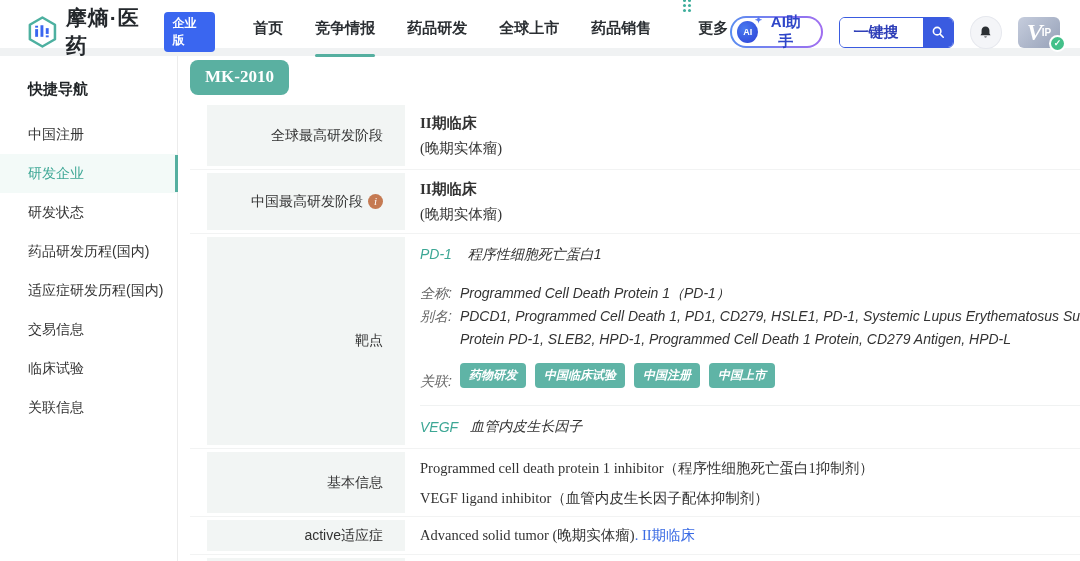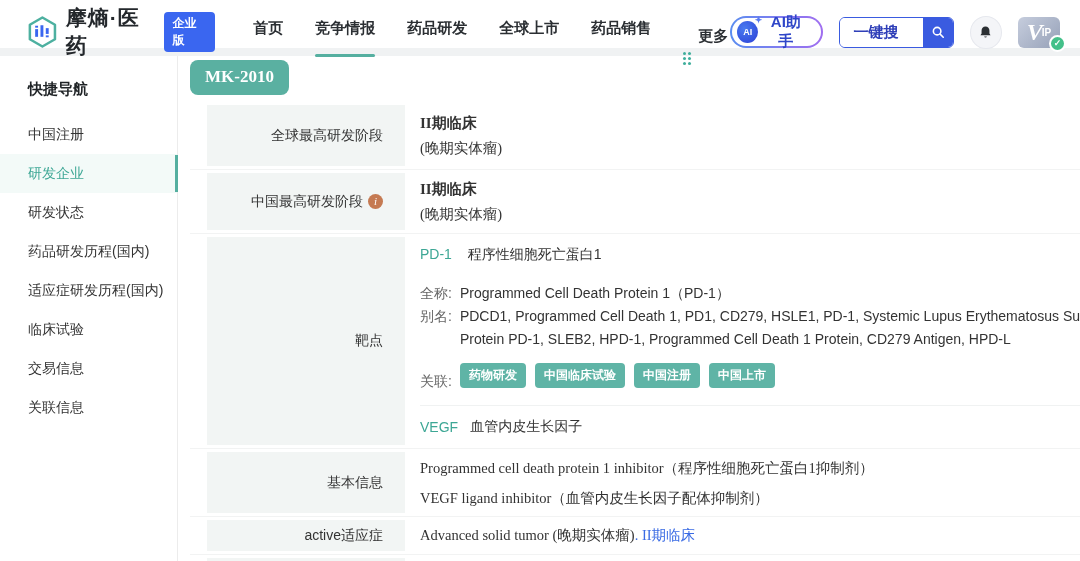--- a/index.html
+++ b/index.html
@@ -7,21 +7,21 @@
   body { font-family:"Liberation Sans",sans-serif; color:#333; background:#fff; font-size:14px; }
 
   
   .navbar { height:48px; display:flex; align-items:center; padding:16px 20px 0 26px; background:#fff; }
   .logo { display:flex; align-items:center; cursor:pointer; }
   .logo-text { font-size:21px; font-weight:800; color:#23272b; letter-spacing:1px; margin-left:7px; }
   .logo-badge { background:#3a66f0; color:#fff; font-size:12px; font-weight:bold; padding:3px 8px; border-radius:4px; margin-left:6px; }
   .nav { display:flex; align-items:center; margin-left:36px; }
   .nav-item { font-size:15px; font-weight:bold; color:#2b2f33; height:56px; line-height:48px; padding:0 2px; margin-right:28px; position:relative; cursor:pointer; white-space:nowrap; }
   .nav-item.active::after { content:""; position:absolute; left:2px; right:2px; bottom:3px; height:3px; background:#55afa0; border-radius:2px; }
-  .nav-item.more { display:flex; align-items:flex-end; gap:6px; margin-right:0; }
+  .nav-item.more { display:flex; align-items:flex-start; gap:6px; margin-right:0; }
   .dots-icon { width:3px; height:3px; border-radius:50%; background:#3fae9c; display:inline-block; margin-right:6px;
     box-shadow:5px 0 0 #3fae9c, 0 5px 0 #3fae9c, 5px 5px 0 #3fae9c, 0 10px 0 #3fae9c, 5px 10px 0 #3fae9c; position:relative; top:-5px; }
   .nav-right { margin-left:auto; display:flex; align-items:center; gap:16px; }
   .ai-btn { display:flex; align-items:center; gap:6px; height:32px; padding:0 14px 0 5px; border-radius:17px;
     border:2px solid transparent; background:linear-gradient(#fff,#fff) padding-box, linear-gradient(90deg,#5a8df0,#a06ef0) border-box;
     font-size:15px; font-weight:bold; color:#2f46c8; cursor:pointer; }
   .ai-logo { width:22px; height:22px; border-radius:50%; background:radial-gradient(circle at 35% 35%,#4a7bf0,#2b3fd6);
     color:#fff; font-size:9px; font-weight:bold; display:flex; align-items:center; justify-content:center; position:relative; }
   .ai-logo::after { content:"✦"; position:absolute; top:-6px; right:-4px; color:#5a7bf0; font-size:9px; }
   .search-btn { display:flex; align-items:stretch; height:31px; border:1.5px solid #3a5be0; border-radius:6px; overflow:hidden; cursor:pointer; }
@@ -55,21 +55,21 @@
   .row-label { width:198px; flex-shrink:0; margin:3px 0 3px 17px; background:#f2f5f4; display:flex; align-items:center;
     justify-content:flex-end; padding-right:22px; font-size:14px; color:#333; gap:5px; text-align:right; }
   .row-value { flex:1; min-width:0; padding-left:15px; display:flex; flex-direction:column; justify-content:center; }
   .h68 { height:68px; } .h64 { height:64px; } .h38 { height:38px; } .h40 { height:40px; }
   .phase { font-family:"Liberation Serif",serif; font-weight:bold; font-size:15px; line-height:25px; }
   .phase-note { font-family:"Liberation Serif",serif; font-size:14.5px; line-height:25px; }
 
   .info-icon { width:15px; height:15px; border-radius:50%; background:#c57a52; color:#fff; font-family:"Liberation Serif",serif;
     font-style:italic; font-size:11px; line-height:15px; text-align:center; display:inline-block; flex-shrink:0; cursor:pointer; }
 
-  .target-value { justify-content:flex-start; padding-top:12px; }
+  .target-value { justify-content:flex-start; padding-top:12px;font-style:italic; }
   .target-head { font-size:14px; margin-bottom:18px; }
   .target-code { color:#3da795; margin-right:12px; cursor:pointer; }
   .kv { display:flex; font-size:14px; line-height:23px; }
   .kv-key { color:#666; margin-right:8px; flex-shrink:0; }
   .alias-l1 { white-space:nowrap; overflow:hidden; }
   .links-line { display:flex; align-items:center; margin-top:7px; }
   .links-line .kv-key { line-height:22px;margin-top:12px; }
   .tag-btn { background:#5fb4a6; color:#fff; font-size:12px; font-weight:bold; padding:4px 9px; border-radius:4px; margin-right:9px; cursor:pointer; }
   .target-divider { border-top:1px solid #f0f2f2; margin-top:13px; }
   .target-secondary { height:42px; display:flex; align-items:center; font-size:14px; }
@@ -139,22 +139,22 @@
 
 <div class="layout">
 
   <aside class="sidebar">
     <div class="sb-title">快捷导航</div>
     <div class="sb-item">中国注册</div>
     <div class="sb-item active">研发企业</div>
     <div class="sb-item">研发状态</div>
     <div class="sb-item">药品研发历程(国内)</div>
     <div class="sb-item">适应症研发历程(国内)</div>
+    <div class="sb-item">交易信息</div>
     <div class="sb-item">临床试验</div>
-    <div class="sb-item">交易信息</div>
     <div class="sb-item">关联信息</div>
   </aside>
 
   <main class="content">
     <div class="drug-tag">MK-2010</div>
 
     <div class="info-table">
 
       <div class="row h68">
         <div class="row-label">全球最高研发阶段</div>

